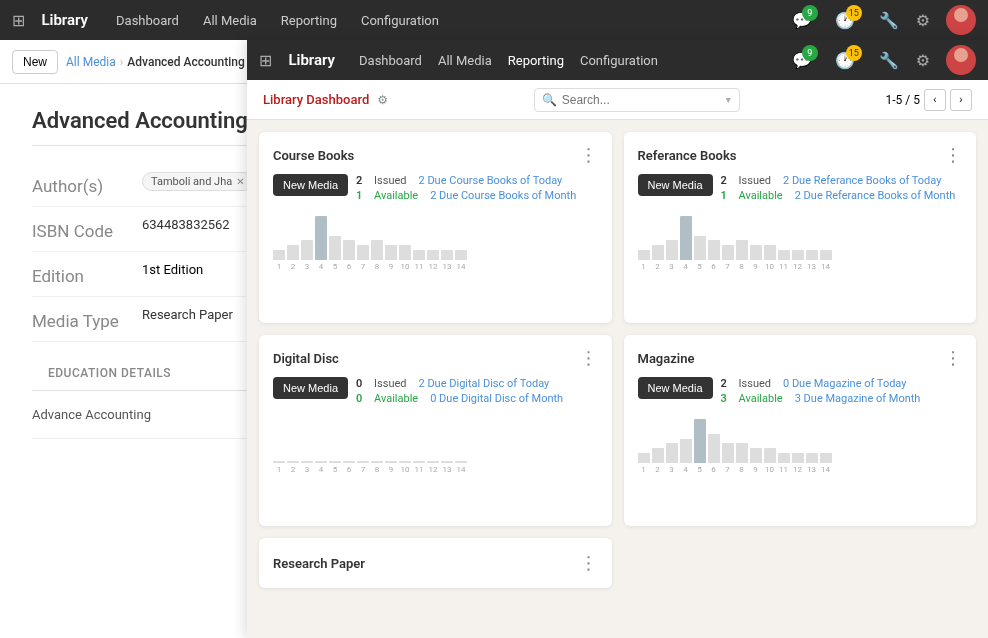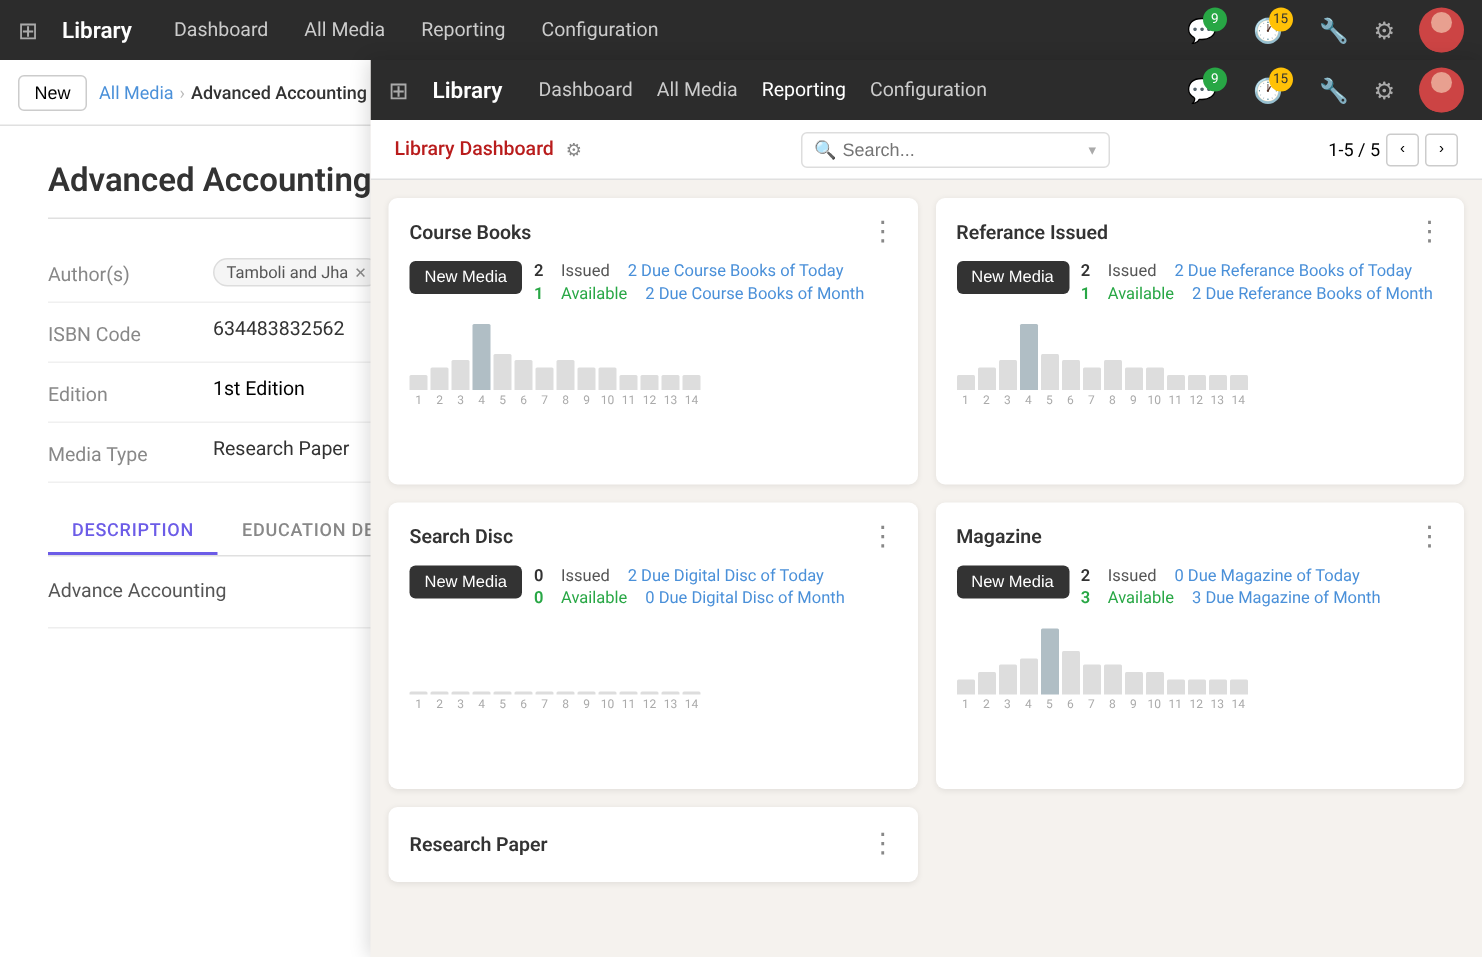--- a/index.html
+++ b/index.html
@@ -31,21 +31,21 @@
     .pager-btn { border: 1px solid #ccc; background: #fff; width: 24px; height: 24px; border-radius: 3px; cursor: pointer; display: flex; align-items: center; justify-content: center; font-size: 10px; }
 
     
     .main-area { display: flex; height: calc(638px - 84px); }
 
     
     .form-area { flex: 1; background: #fff; padding: 24px 32px; overflow-y: auto; }
     .form-title { font-size: 22px; font-weight: 600; color: #333; margin-bottom: 16px; padding-bottom: 12px; border-bottom: 1px solid #e0e0e0; }
     .form-grid { display: grid; grid-template-columns: 1fr 1fr; gap: 0; }
     .form-field { display: flex; align-items: flex-start; padding: 10px 0; border-bottom: 1px solid #f0f0f0; }
-    .form-label { color: #888; font-size: 13px; min-width: 110px; padding-top: 4px; }
+    .form-label { color: #888; font-size: 17px; min-width: 110px; padding-top: 4px; }
     .form-value { color: #333; font-size: 13px; flex: 1; }
     .form-value a { color: #000000; text-decoration: none; }
     .tag-chip { display: inline-flex; align-items: center; background: #f5f5f5; border: 1px solid #ddd; border-radius: 12px; padding: 2px 8px; font-size: 11px; color: #555; gap: 4px; }
     .tag-chip .x { cursor: pointer; color: #888; font-size: 10px; }
 
     
     .tabs-bar { display: flex; gap: 0; margin-top: 16px; border-bottom: 1px solid #e0e0e0; }
     .tab { padding: 8px 16px; font-size: 12px; color: #888; cursor: pointer; border-bottom: 2px solid transparent; font-weight: 500; text-transform: uppercase; letter-spacing: 0.5px; }
     .tab.active { color: #6c5ce7; border-bottom: 2px solid #6c5ce7; }
     .tab-content { padding: 16px 0; font-size: 13px; color: #555; }
@@ -197,21 +197,20 @@
             <span class="x">✕</span>
           </span>
         </div>
       </div>
       <div class="form-field">
         <span class="form-label">Media Type</span>
         <span class="form-value">Research Paper</span>
       </div>
     </div>
     <div class="tabs-bar">
-      <div class="tab active">DESCRIPTION</div>
       <div class="tab">EDUCATION DETAILS</div>
     </div>
     <div class="tab-content">
       <p>Advance Accounting</p>
       <hr style="margin-top:16px;border:none;border-top:1px solid #eee;">
     </div>
   </div>
 </div>
 
 <div class="overlay-panel">
@@ -308,21 +307,21 @@
             <div class="chart-label" style="width: 12px; flex-shrink: 0;">11</div>
             <div class="chart-label" style="width: 12px; flex-shrink: 0;">12</div>
             <div class="chart-label" style="width: 12px; flex-shrink: 0;">13</div>
             <div class="chart-label" style="width: 12px; flex-shrink: 0;">14</div>
           </div>
       </div>
     </div>
 
     <div class="dash-card">
       <div class="dash-card-header">
-        <span class="dash-card-title">Referance Issued</span>
+        <span class="dash-card-title">Referance Books</span>
         <span class="dash-card-menu">⋮</span>
       </div>
       <div class="dash-card-body">
         <button class="new-media-btn">New Media</button>
         <div class="card-stats">
           <div class="stat-row">
             <span class="stat-num">2</span>
             <span class="stat-label">Issued</span>
             <span class="stat-label link" style="margin-left:8px;">2 Due Referance Books of Today</span>
           </div>
@@ -364,21 +363,21 @@
             <div class="chart-label" style="width: 12px; flex-shrink: 0;">11</div>
             <div class="chart-label" style="width: 12px; flex-shrink: 0;">12</div>
             <div class="chart-label" style="width: 12px; flex-shrink: 0;">13</div>
             <div class="chart-label" style="width: 12px; flex-shrink: 0;">14</div>
           </div>
       </div>
     </div>
 
     <div class="dash-card">
       <div class="dash-card-header">
-        <span class="dash-card-title">Search Disc</span>
+        <span class="dash-card-title">Digital Disc</span>
         <span class="dash-card-menu">⋮</span>
       </div>
       <div class="dash-card-body">
         <button class="new-media-btn">New Media</button>
         <div class="card-stats">
           <div class="stat-row">
             <span class="stat-num">0</span>
             <span class="stat-label">Issued</span>
             <span class="stat-label link" style="margin-left:8px;">2 Due Digital Disc of Today</span>
           </div>

